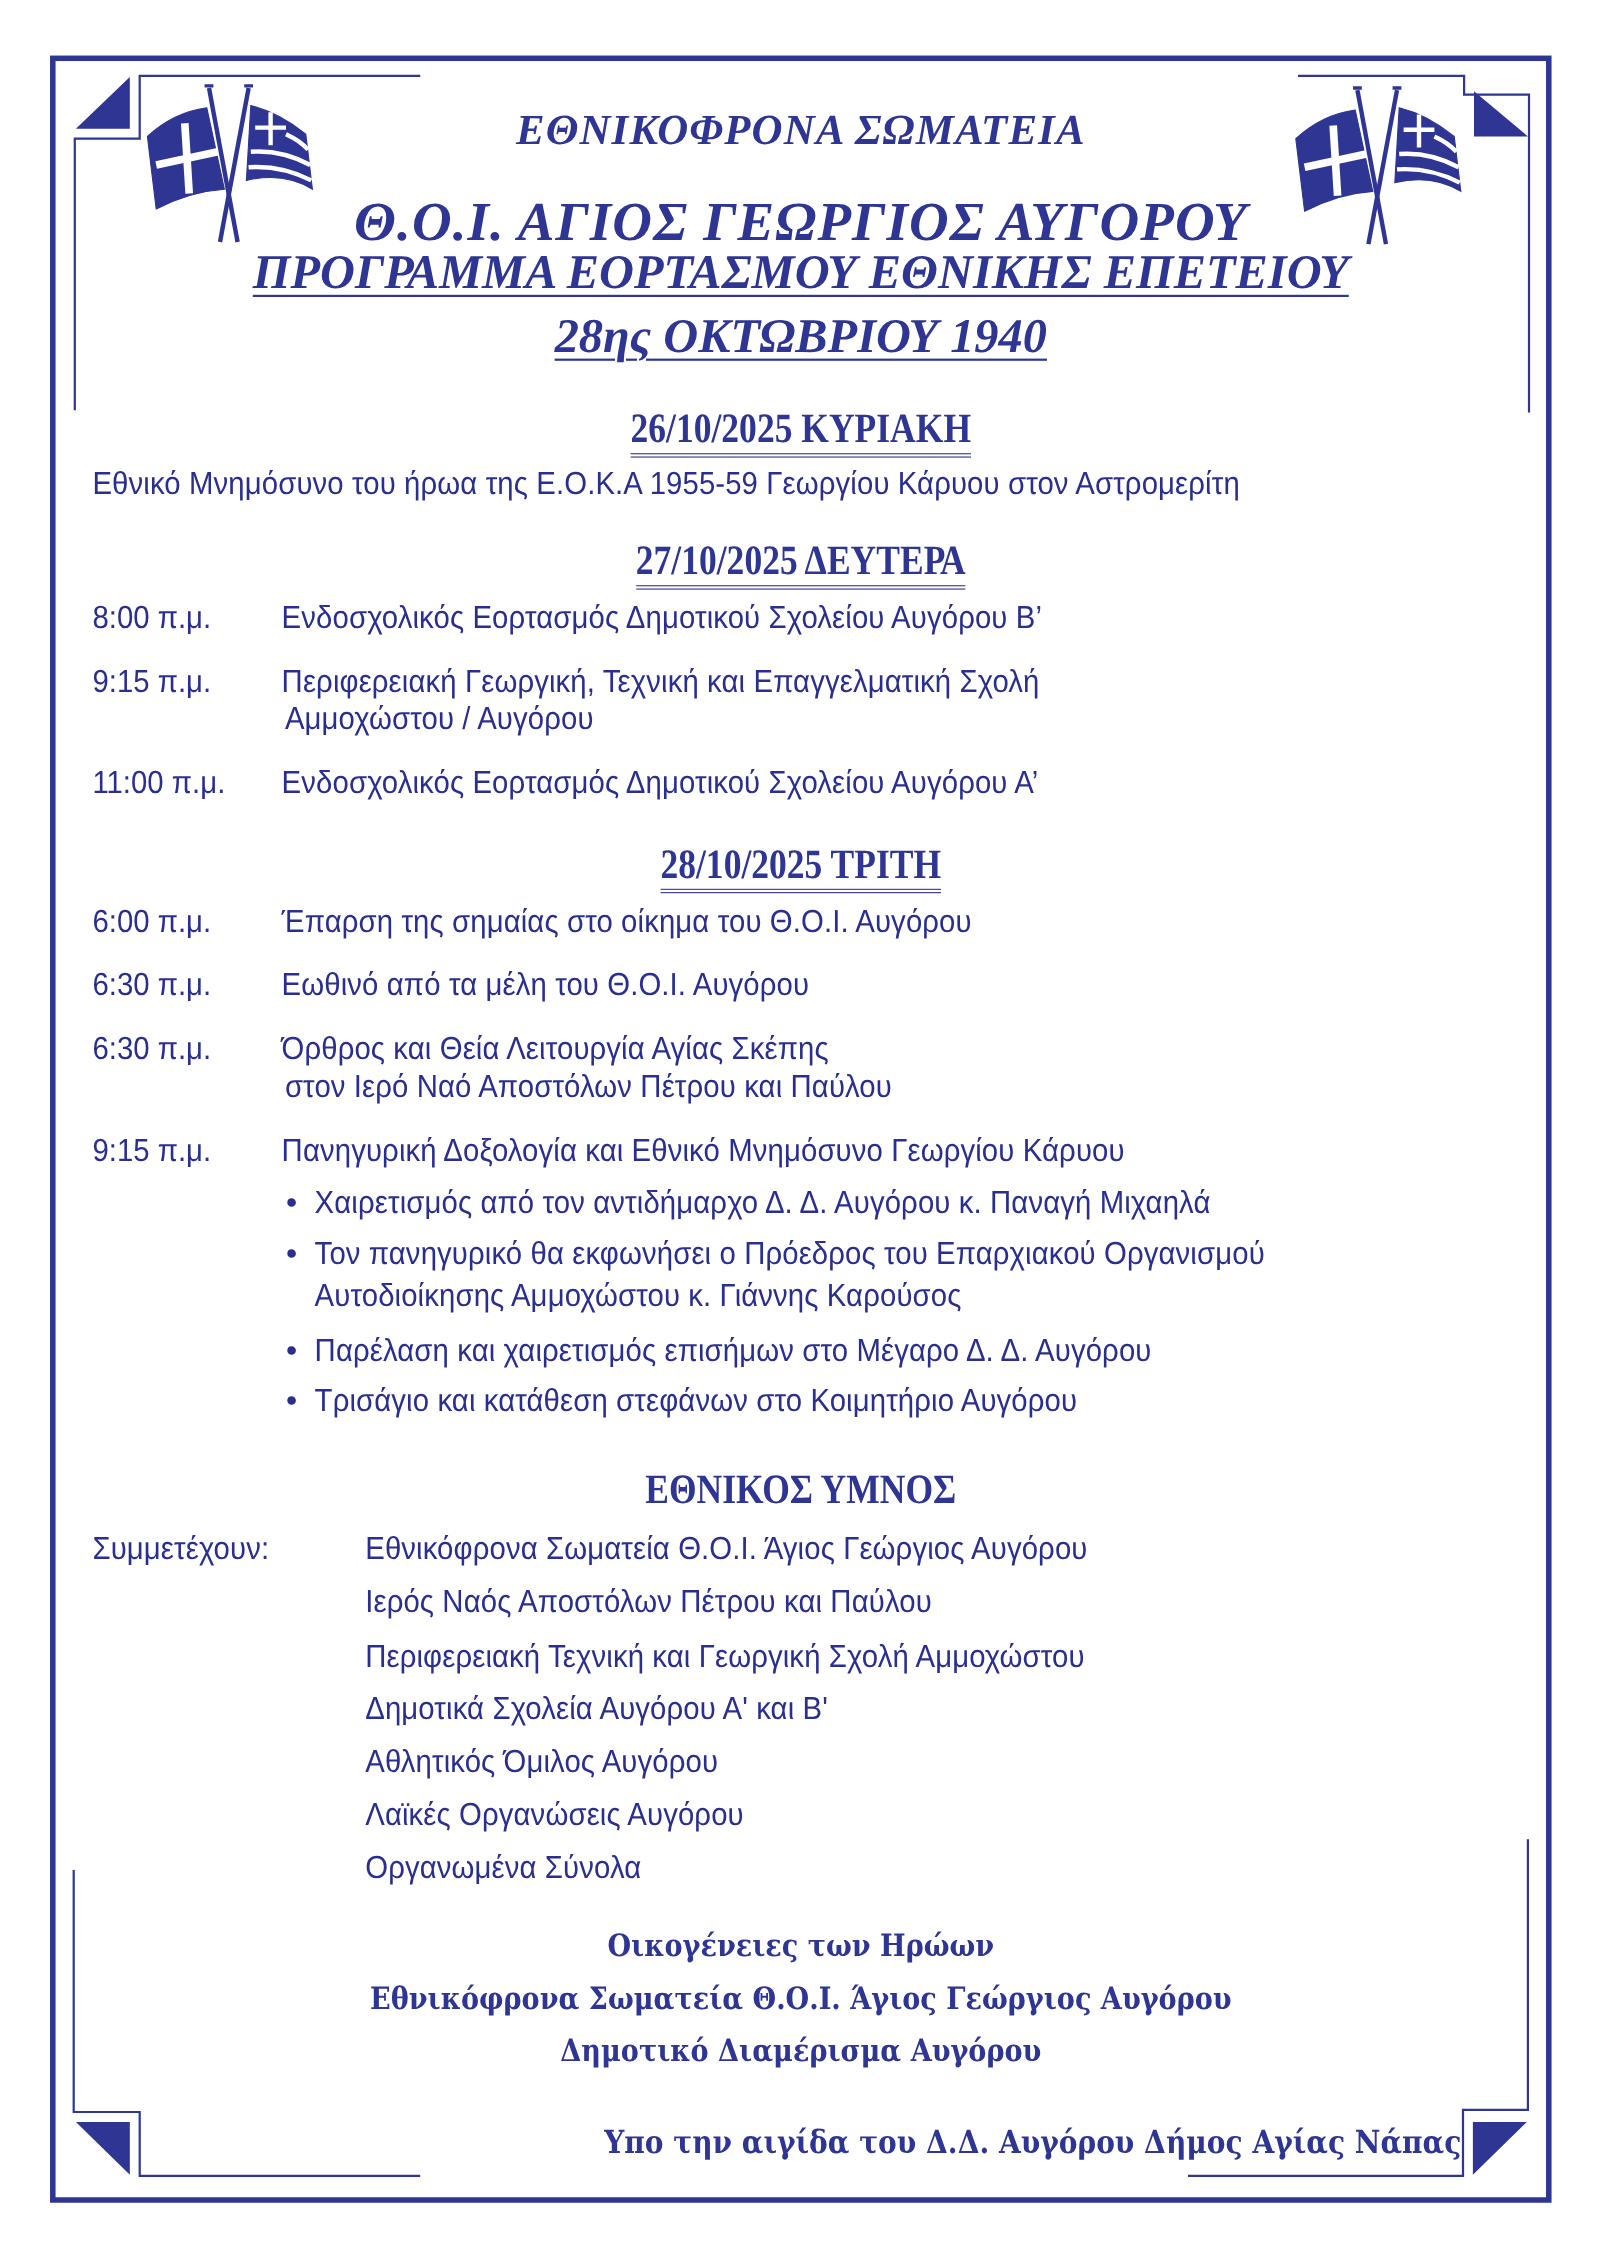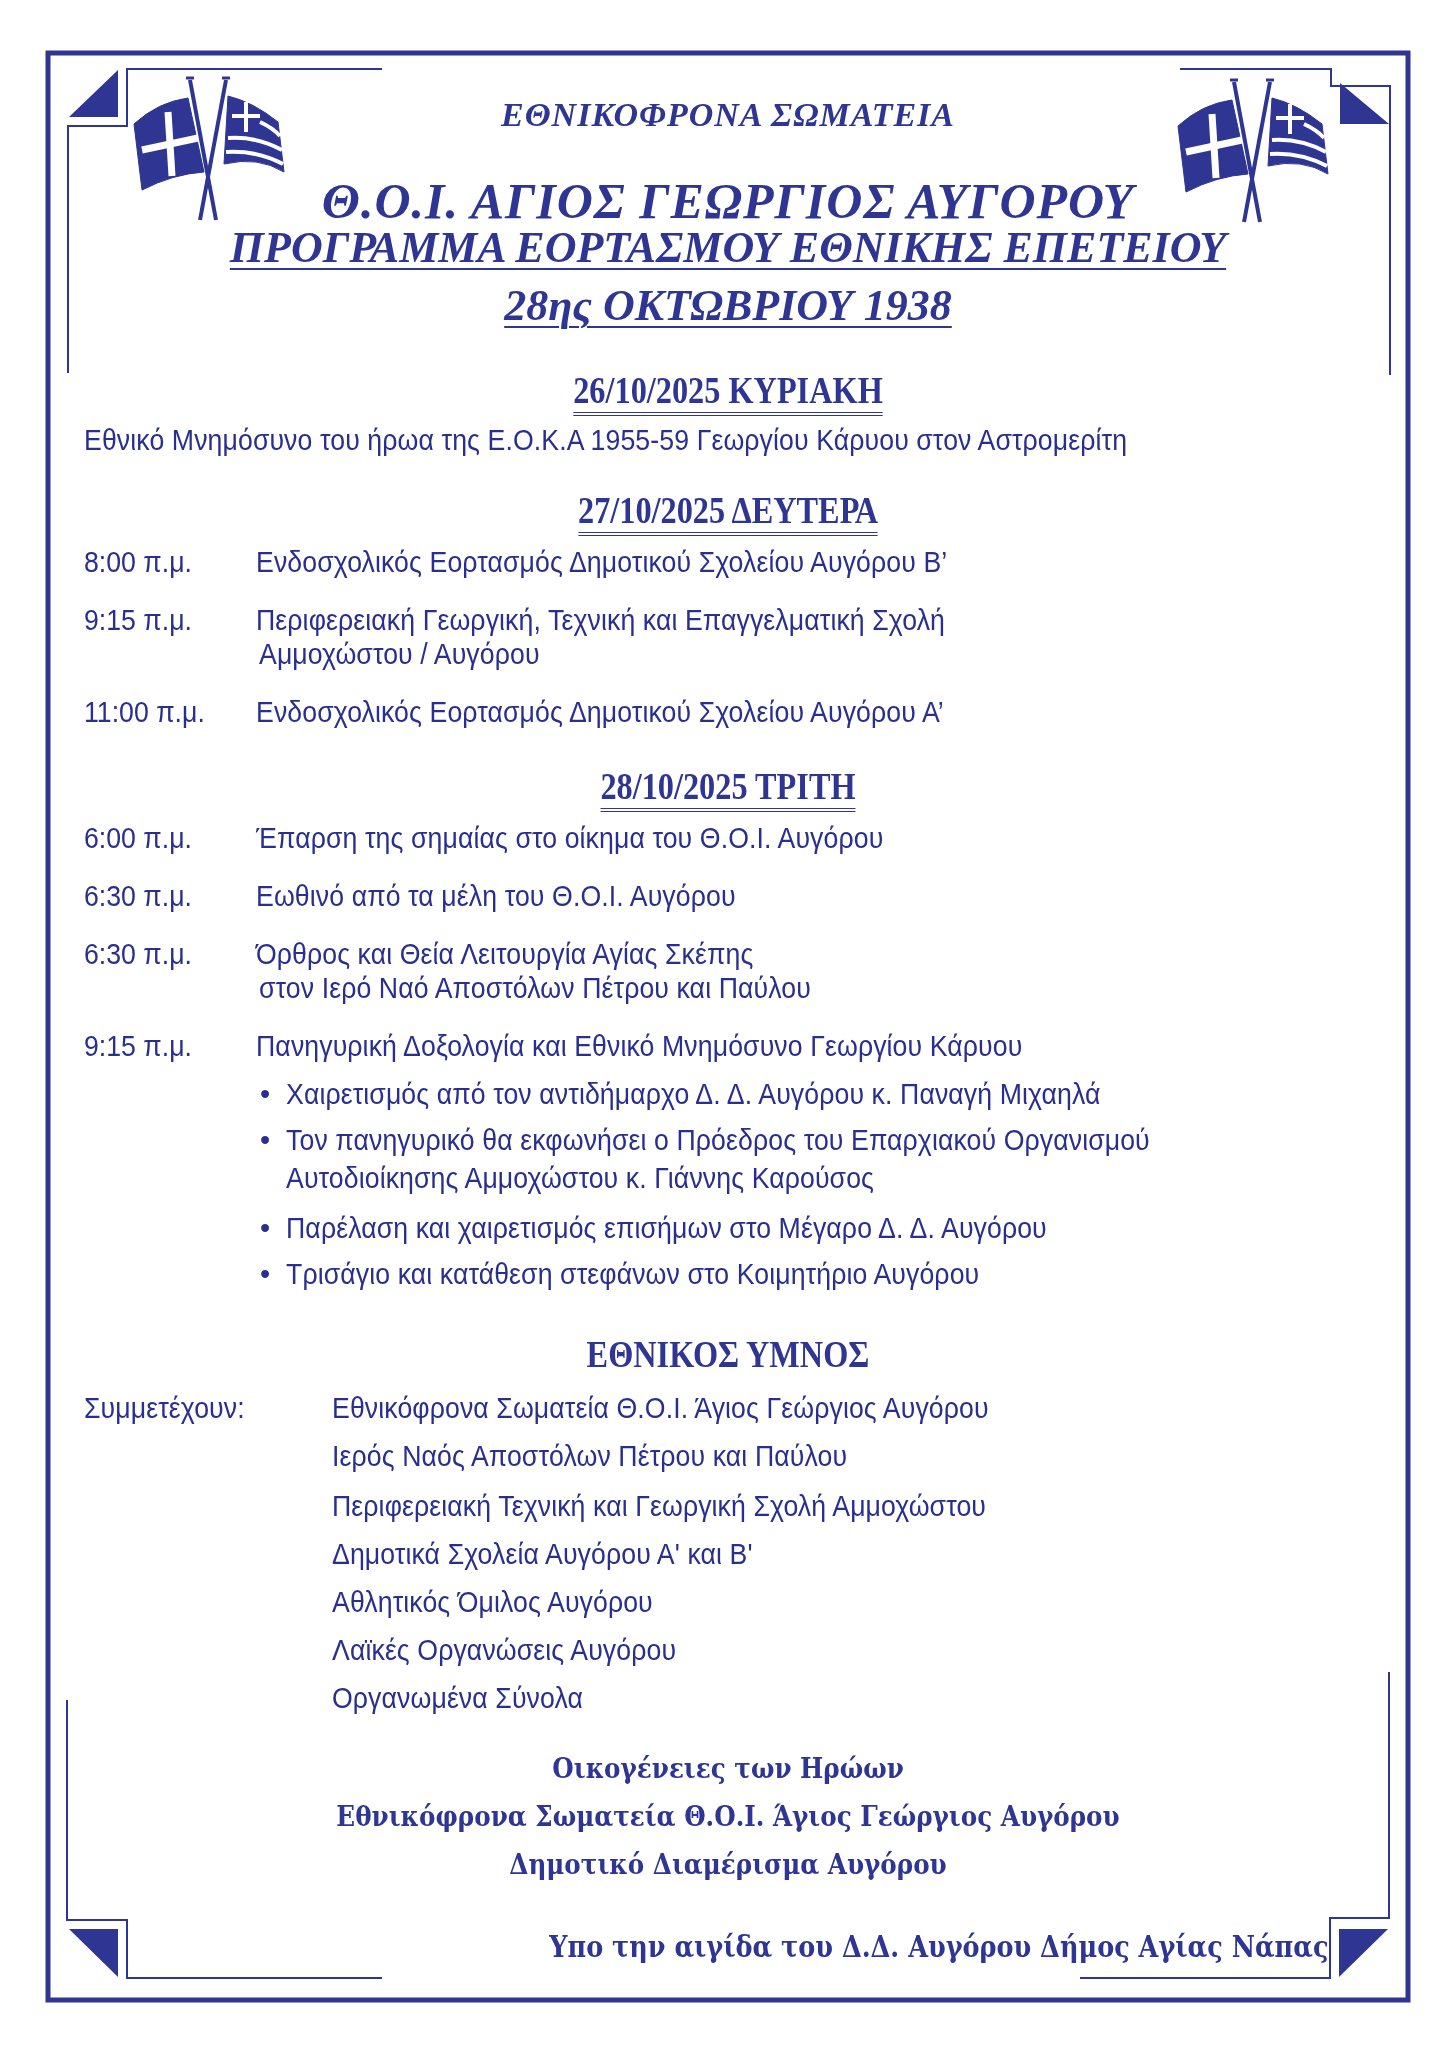--- a/index.html
+++ b/index.html
@@ -6,21 +6,21 @@
   body { width: 1456px; height: 2048px; position: relative; overflow: hidden;
          font-family: "Liberation Sans", sans-serif; color: #2a2f8f; }
   .frame-svg { position: absolute; left: 0; top: 0; width: 1456px; height: 2048px; }
   .flags { position: absolute; width: 170px; height: 150px; }
   .flags.left { left: 128px; top: 72px; }
   .flags.right { left: 1172px; top: 74px; }
 
   .title { position: absolute; left: 0; width: 1456px; text-align: center;
            font-family: "Liberation Serif", serif; font-style: italic; font-weight: bold;
            color: #2e3592; white-space: nowrap; }
-  .t1 { top: 96px; font-size: 34px; letter-spacing: 1px; }
+  .t1 { top: 96px; font-size: 39px; letter-spacing: 1px; }
   .t2 { top: 172px; font-size: 50px; letter-spacing: 1px; }
   .t3 { top: 222px; font-size: 44px; text-decoration: underline; text-decoration-thickness: 2px; text-underline-offset: 6px; }
   .t4 { top: 280px; font-size: 44px; text-decoration: underline; text-decoration-thickness: 2px; text-underline-offset: 6px; }
 
   .day-head { position: absolute; left: 0; width: 1456px; text-align: center;
               font-family: "Liberation Serif", serif; font-weight: bold; font-size: 38px;
               color: #2e3592; transform: scaleX(0.85); transform-origin: center; }
   .day-head span { border-bottom: 4px double #2e3592; padding-bottom: 1px; }
 
   .line { position: absolute; font-size: 29px; color: #2a2f8f; white-space: nowrap;
@@ -103,21 +103,21 @@
     <line x1="104" y1="44" x2="132" y2="44"></line>
     <path d="M132,50 Q145,56 152,64"></path>
     <path d="M100,66 Q128,64 154,78"></path>
     <path d="M98,80 Q128,78 155,92"></path>
   </g>
 </svg>
 
 <div class="title t1">ΕΘΝΙΚΟΦΡΟΝΑ ΣΩΜΑΤΕΙΑ</div>
 <div class="title t2">Θ.Ο.Ι. ΑΓΙΟΣ ΓΕΩΡΓΙΟΣ ΑΥΓΟΡΟΥ</div>
 <div class="title t3">ΠΡΟΓΡΑΜΜΑ ΕΟΡΤΑΣΜΟΥ ΕΘΝΙΚΗΣ ΕΠΕΤΕΙΟΥ</div>
-<div class="title t4">28ης ΟΚΤΩΒΡΙΟΥ 1938</div>
+<div class="title t4">28ης ΟΚΤΩΒΡΙΟΥ 1940</div>
 
 <div class="day-head" style="top:368px;"><span>26/10/2025  ΚΥΡΙΑΚΗ</span></div>
 <div class="line" style="left:84px; top:424px;">Εθνικό Μνημόσυνο του ήρωα της Ε.Ο.Κ.Α 1955-59 Γεωργίου Κάρυου στον Αστρομερίτη</div>
 
 <div class="day-head" style="top:488px;"><span>27/10/2025  ΔΕΥΤΕΡΑ</span></div>
 
 <div class="time" style="left:84px; top:546px;">8:00 π.μ.</div>
 <div class="line" style="left:256px; top:546px;">Ενδοσχολικός Εορτασμός Δημοτικού Σχολείου Αυγόρου Β’</div>
 
 <div class="time" style="left:84px; top:604px;">9:15 π.μ.</div>

